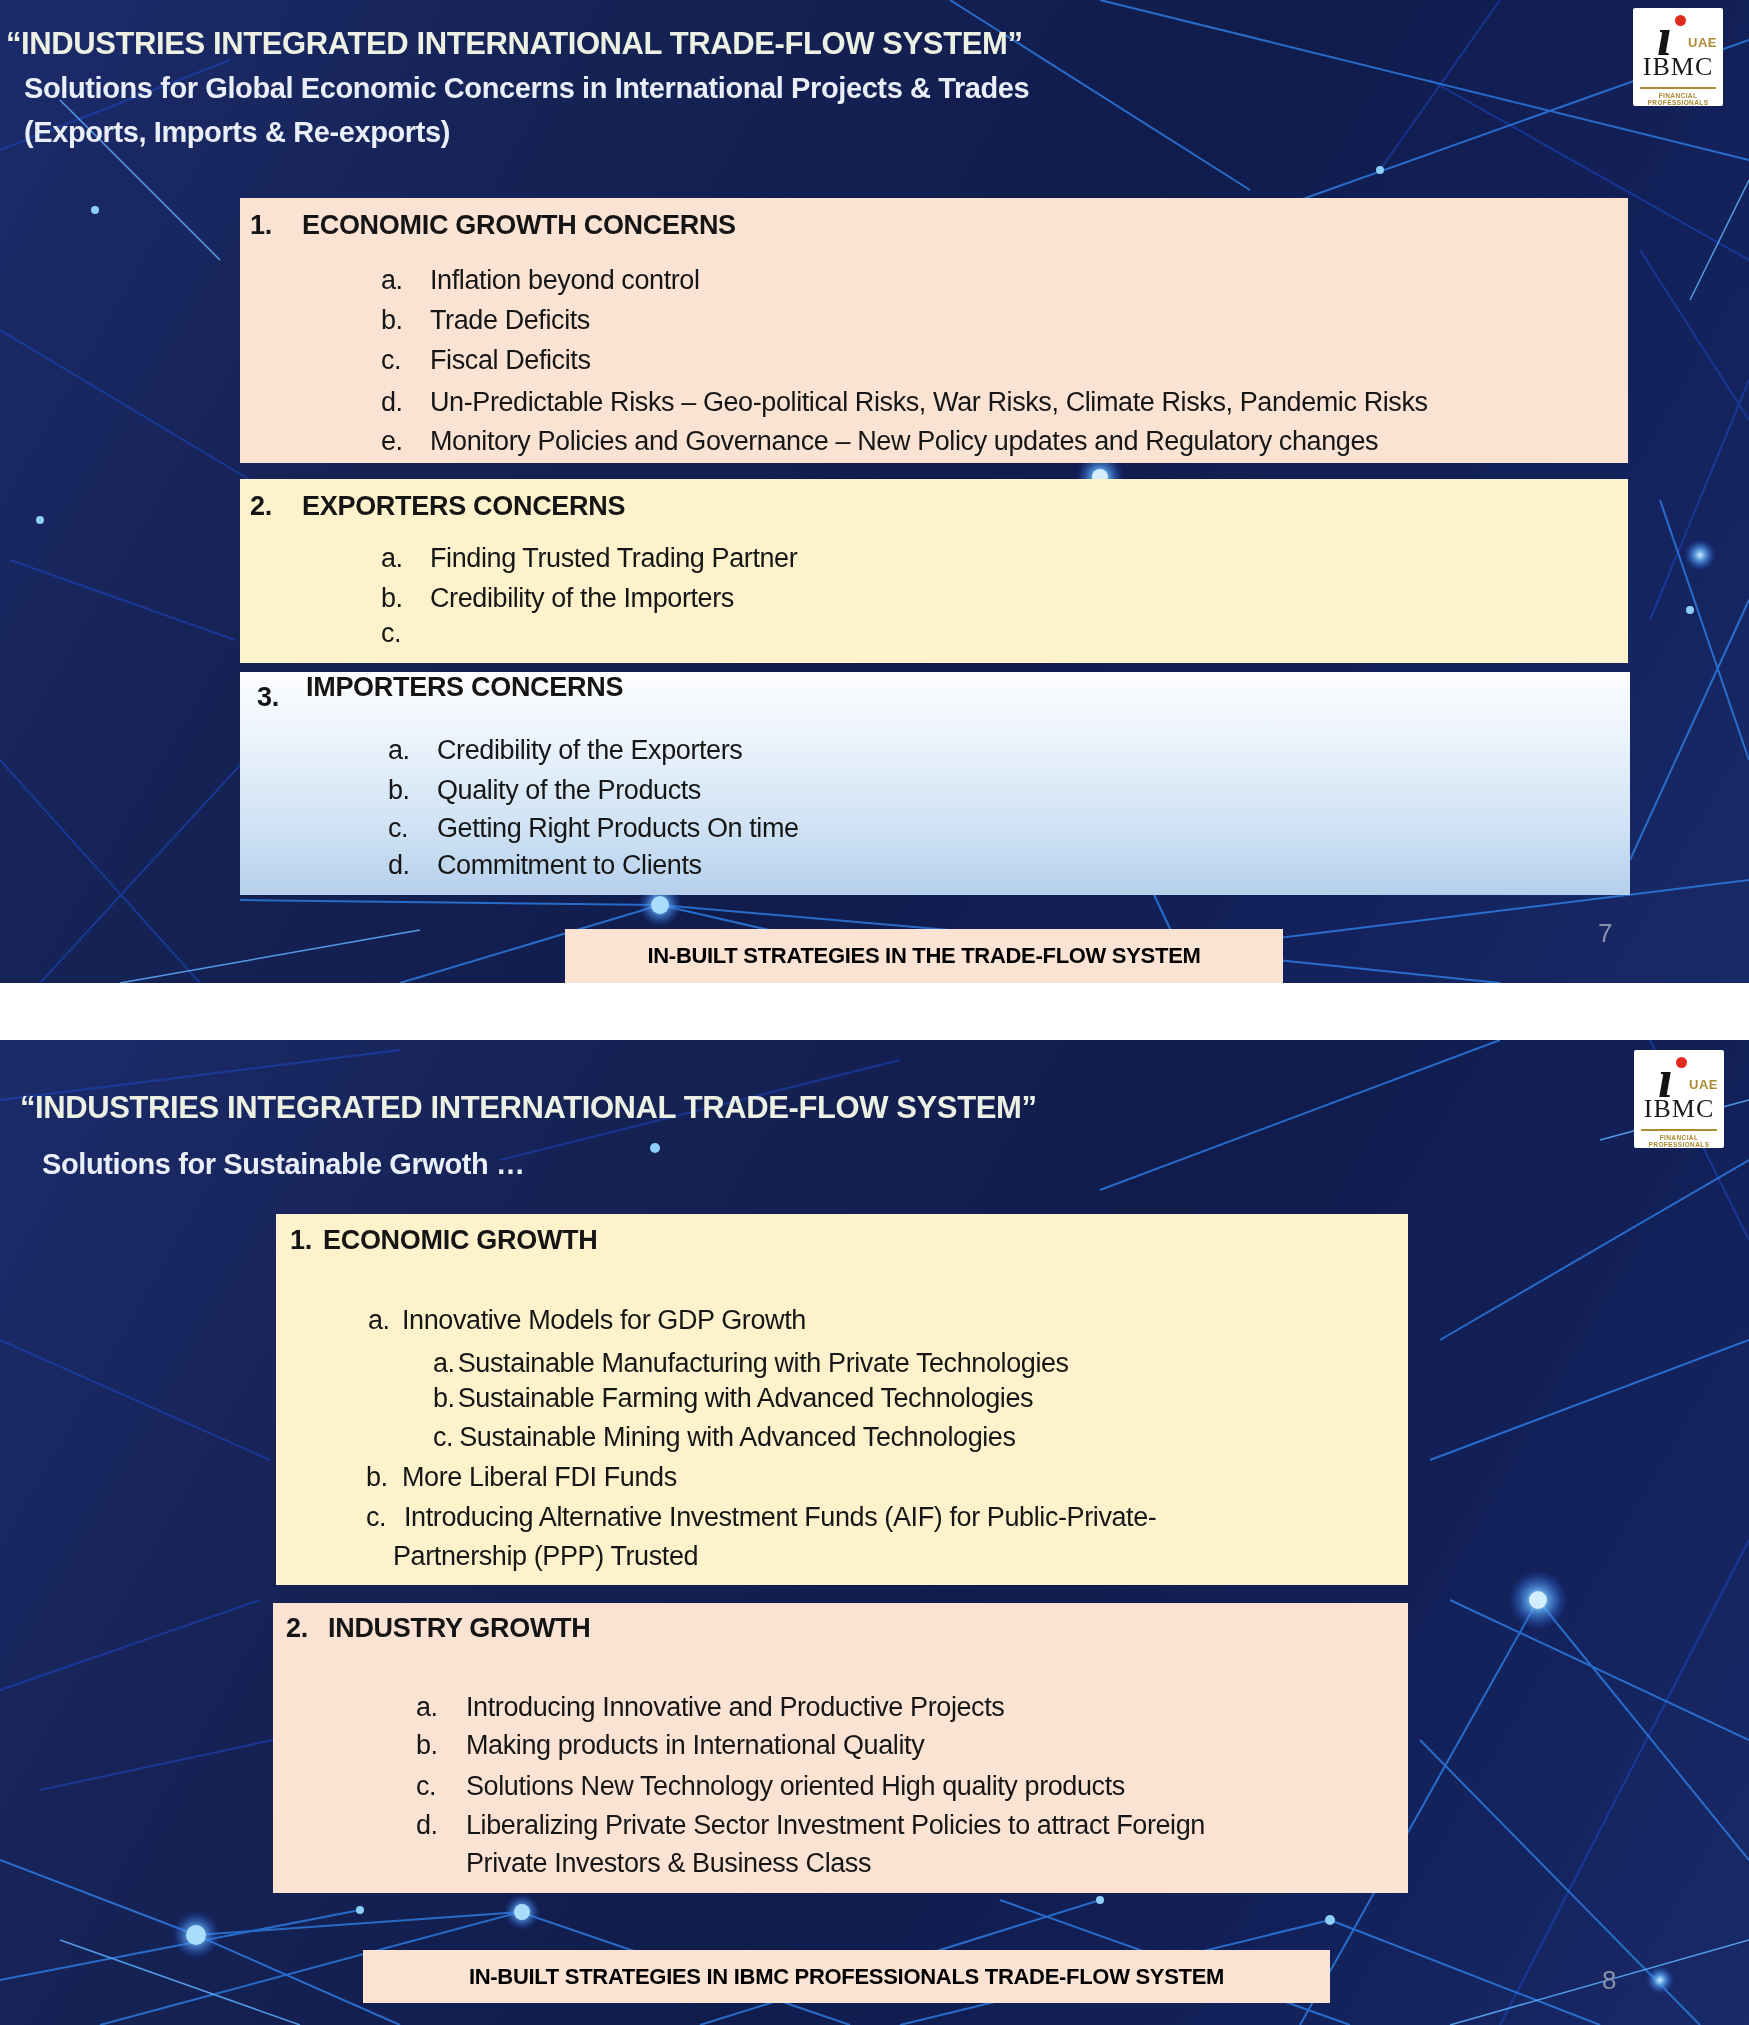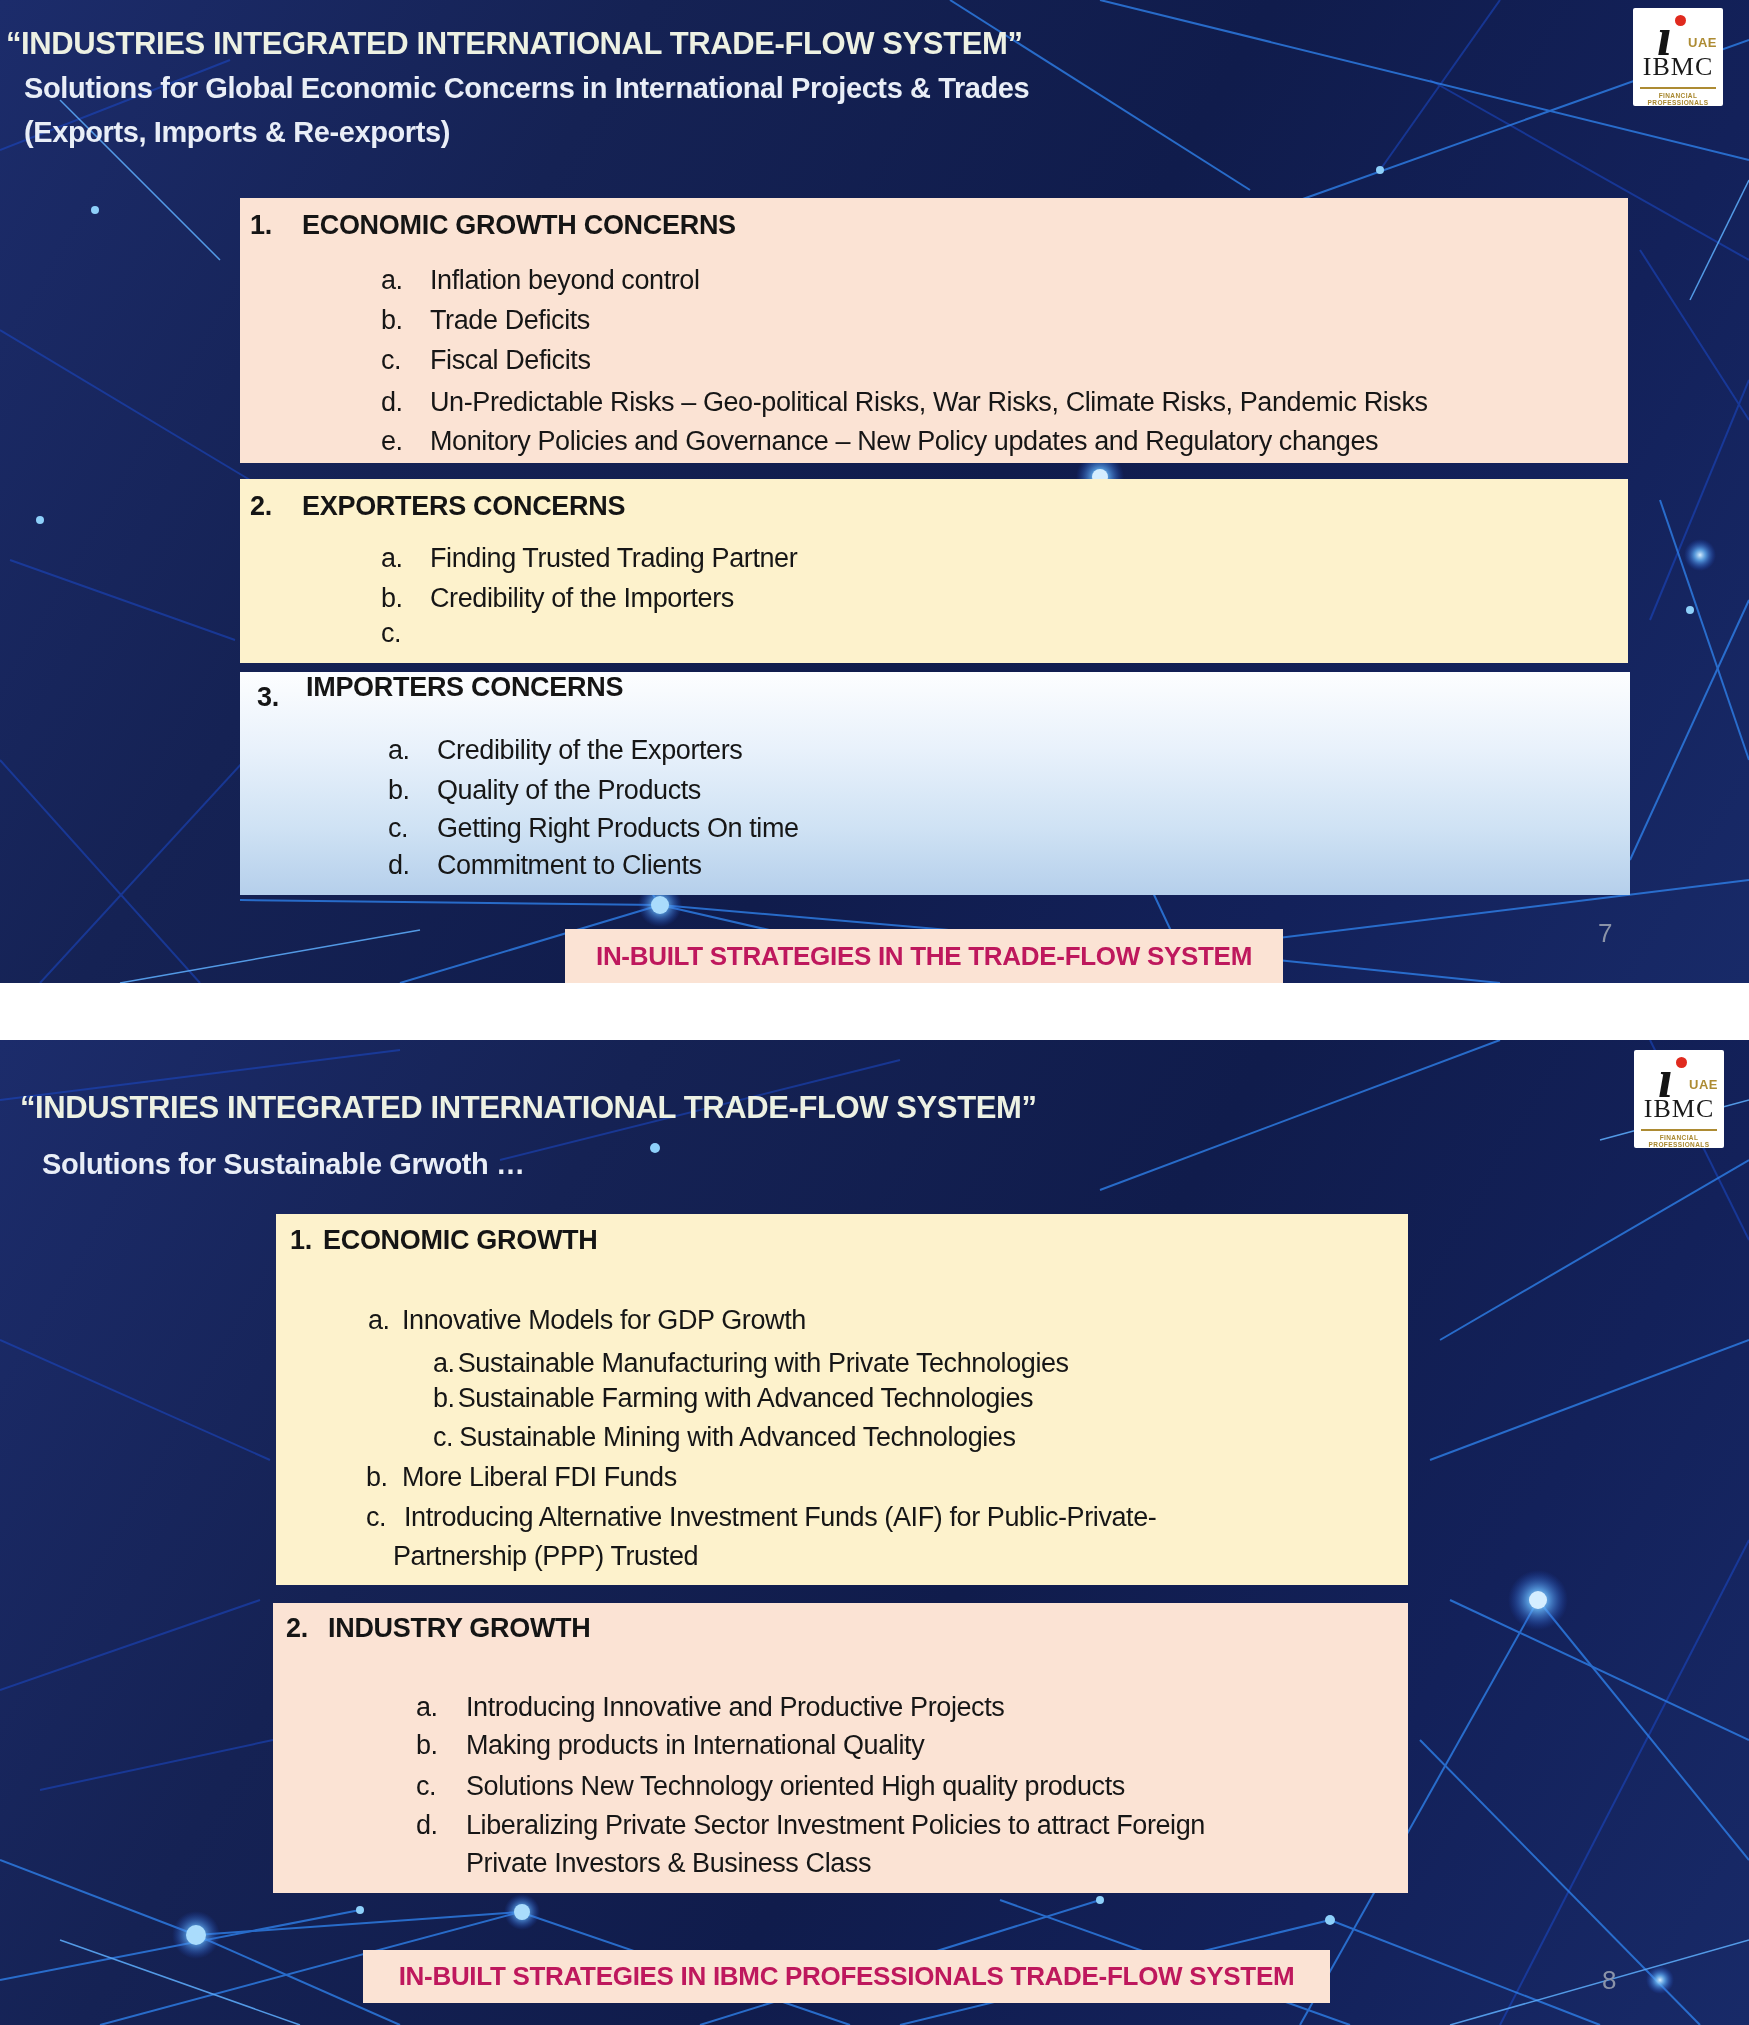--- a/index.html
+++ b/index.html
@@ -31,21 +31,21 @@
   .yellow{background:#fdf2cc;}
   .bluegrad{background:linear-gradient(180deg,#fdfeff 0%,#e8f1fb 35%,#cfe2f4 70%,#b5cfeb 100%);}
   .phead{position:absolute;font-weight:bold;font-size:27px;color:#151515;letter-spacing:-0.3px;white-space:nowrap;}
   .pnum{position:absolute;}
   .ptitle{position:absolute;}
   .li{position:absolute;display:flex;font-size:27px;color:#161616;letter-spacing:-0.4px;white-space:nowrap;line-height:34px;}
   .li .m{flex:0 0 auto;}
   .li .t{flex:0 0 auto;}
 
   .banner{position:absolute;background:#fbe3d4;display:flex;align-items:center;justify-content:center;}
-  .banner .btxt{font-weight:bold;font-size:26px;color:#be185d;letter-spacing:-0.3px;white-space:nowrap;}
+  .banner .btxt{font-weight:bold;font-size:22px;color:#000000;letter-spacing:-0.3px;white-space:nowrap;}
 
   .pagenum{position:absolute;font-size:26px;color:#8b93a8;}
 </style>
 </head>
 <body>
 
 <div class="slide" id="slide1">
 
   <svg class="net" width="1749" height="983" viewBox="0 0 1749 983">
     <defs>

